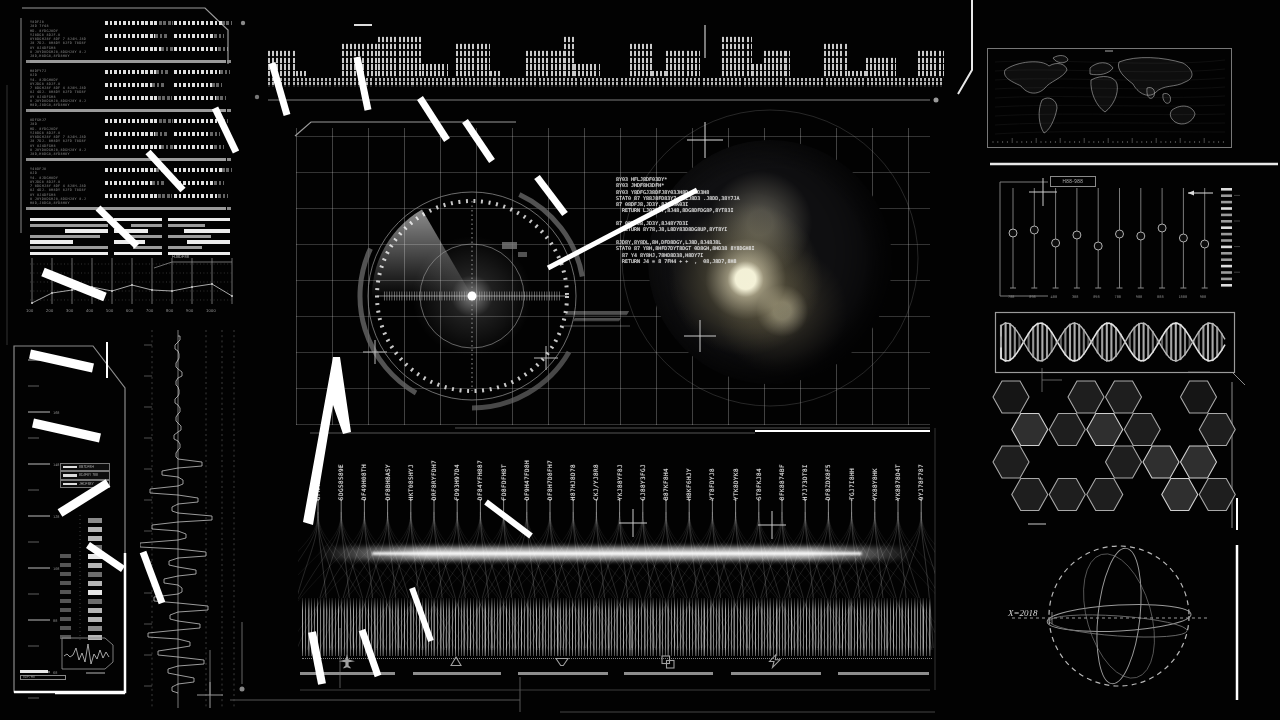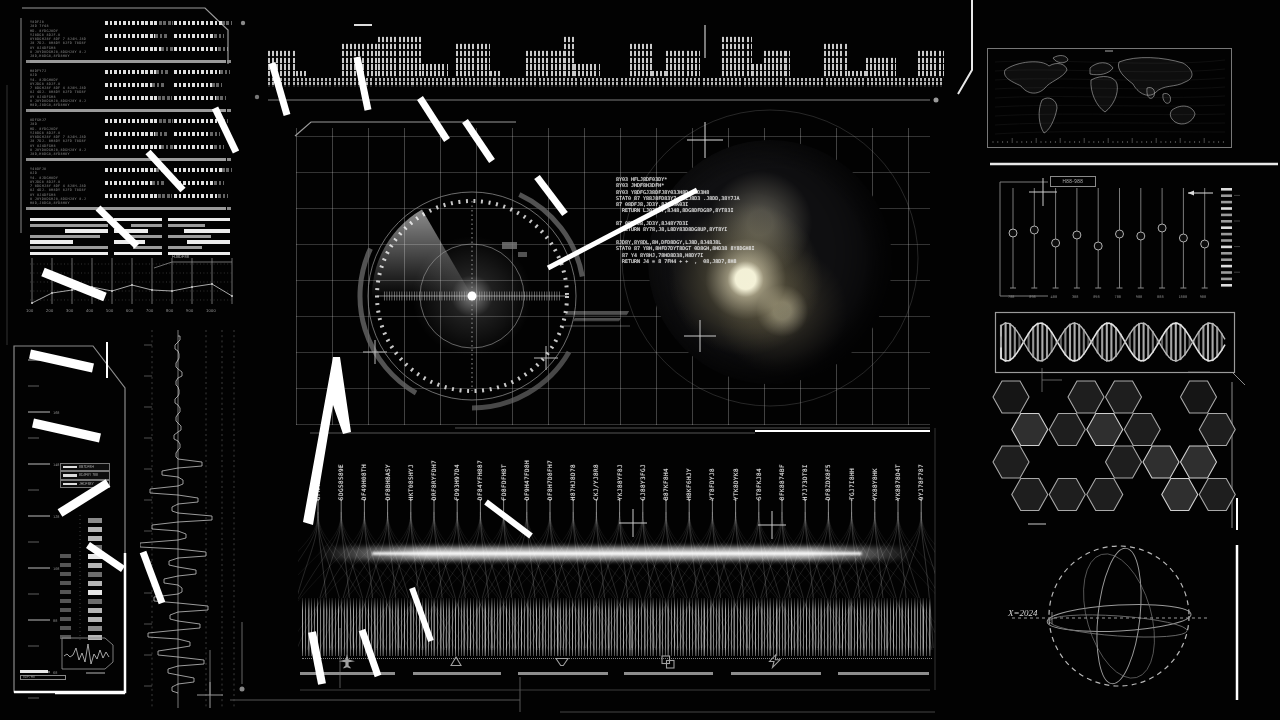--- a/index.html
+++ b/index.html
@@ -983,21 +983,21 @@
     </svg>
   <svg id="sphere-svg" class="abs" style="left:1000px;top:532px" width="250" height="172">
       <circle cx="119" cy="84" r="70" fill="none" stroke="#b8b8b8" stroke-width="1.2" stroke-dasharray="5 4.2"></circle>
       <ellipse cx="119" cy="86" rx="72" ry="13" fill="none" stroke="#9a9a9a" stroke-width="1" transform="rotate(-3 119 84)"></ellipse>
       <ellipse cx="119" cy="94" rx="69" ry="10" fill="none" stroke="#6e6e6e" stroke-width="0.9" transform="rotate(4 119 84)"></ellipse>
       <ellipse cx="119" cy="84" rx="21" ry="68" fill="none" stroke="#9a9a9a" stroke-width="1" transform="rotate(6 119 84)"></ellipse>
       <ellipse cx="119" cy="84" rx="32" ry="64" fill="none" stroke="#7a7a7a" stroke-width="0.9" transform="rotate(-16 119 84)" stroke-opacity="0.7"></ellipse>
       <line x1="12" y1="86" x2="208" y2="86" stroke="#9a9a9a" stroke-width="1" stroke-dasharray="3 3"></line>
       <line x1="52" y1="80" x2="52" y2="92" stroke="#999" stroke-width="0.8"></line>
     </svg>
-  <div id="sphere-label" class="abs">X=2024</div>
+  <div id="sphere-label" class="abs">X=2018</div>
 
   <svg id="overlay" class="abs" style="left:0;top:0" width="1280" height="720">
       <line x1="215" y1="108" x2="236" y2="152" stroke="#fff" stroke-width="7" stroke-linecap="butt"></line>
       <line x1="148" y1="152" x2="183" y2="190" stroke="#fff" stroke-width="7" stroke-linecap="butt"></line>
       <line x1="98" y1="208" x2="137" y2="246" stroke="#fff" stroke-width="7" stroke-linecap="butt"></line>
       <line x1="272" y1="63" x2="287" y2="115" stroke="#fff" stroke-width="7" stroke-linecap="butt"></line>
       <line x1="357" y1="57" x2="368" y2="110" stroke="#fff" stroke-width="7" stroke-linecap="butt"></line>
       <line x1="420" y1="98" x2="447" y2="140" stroke="#fff" stroke-width="7" stroke-linecap="butt"></line>
       <line x1="465" y1="121" x2="492" y2="161" stroke="#fff" stroke-width="7" stroke-linecap="butt"></line>
       <line x1="537" y1="177" x2="565" y2="214" stroke="#fff" stroke-width="7" stroke-linecap="butt"></line>

